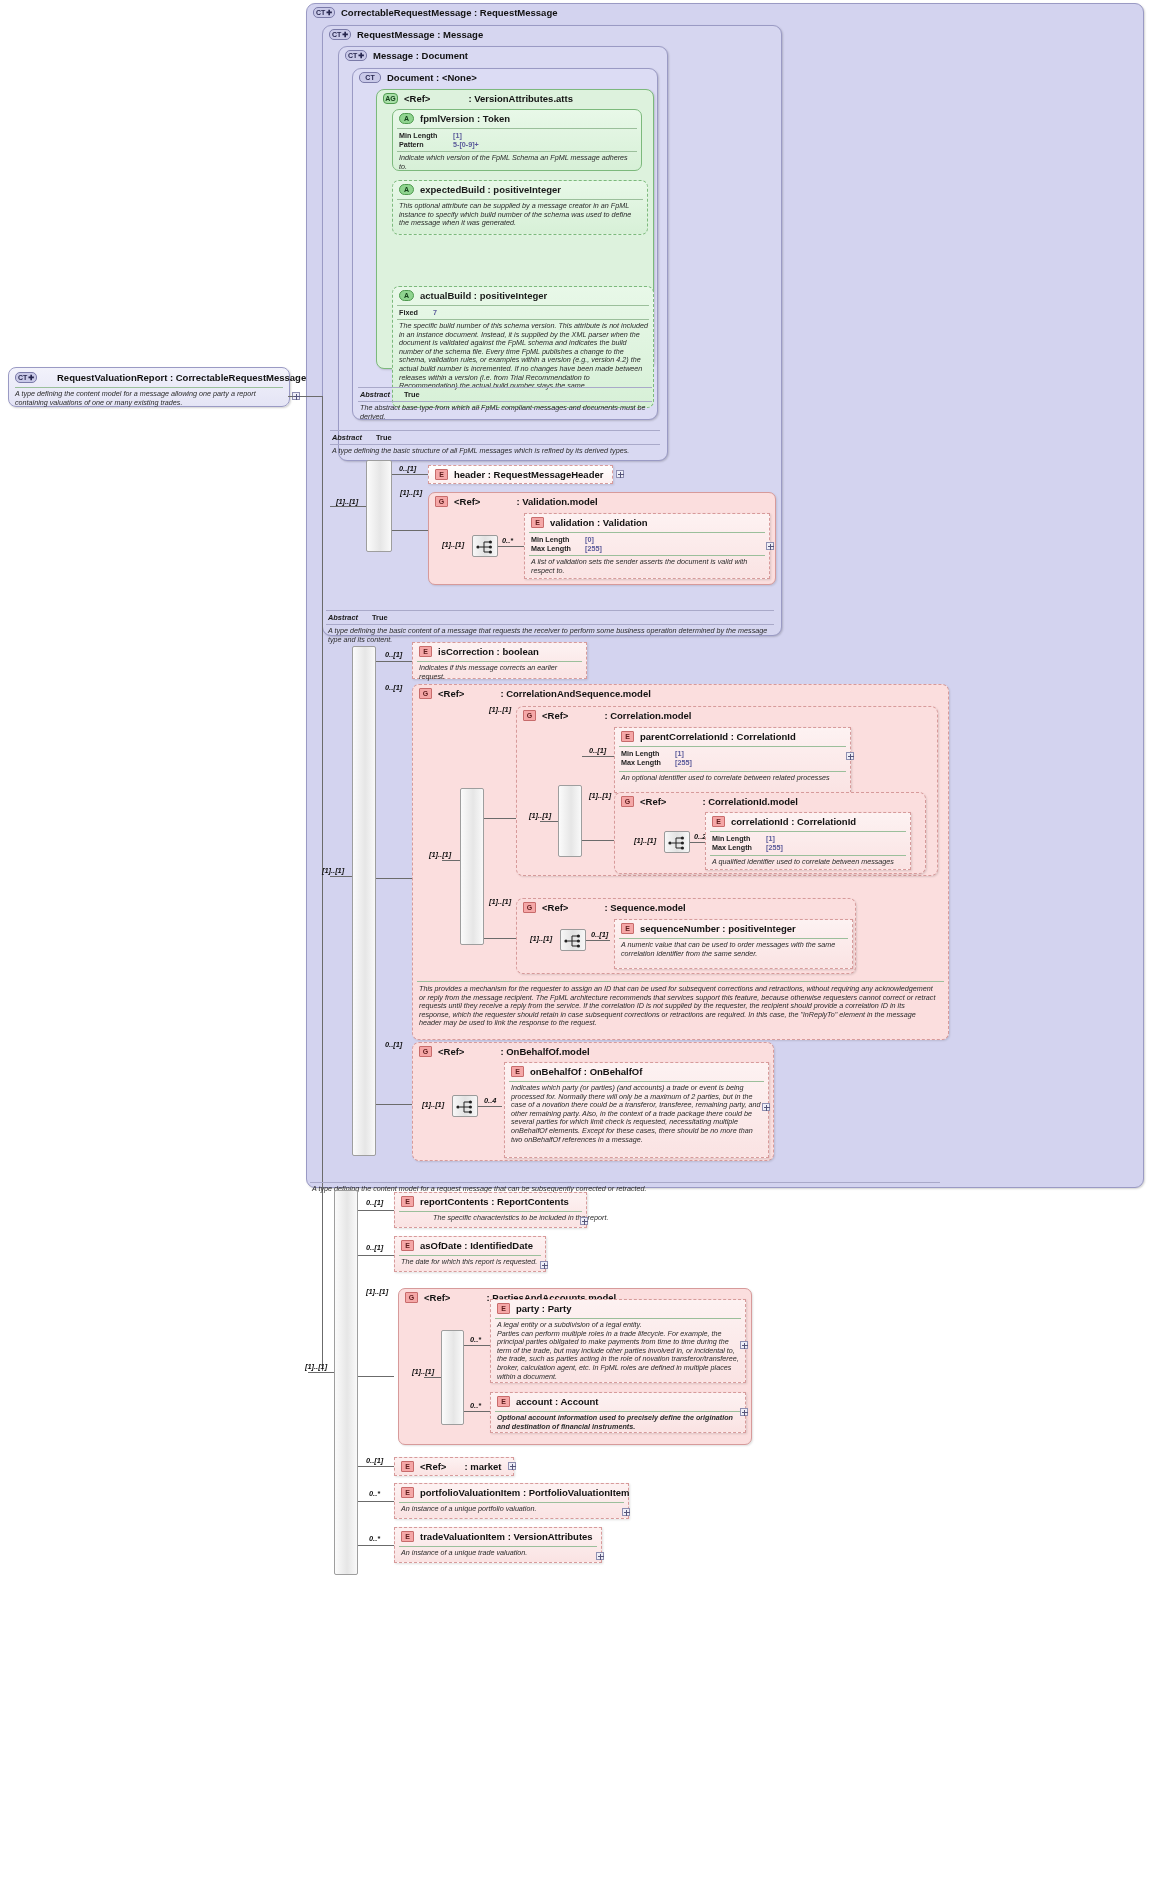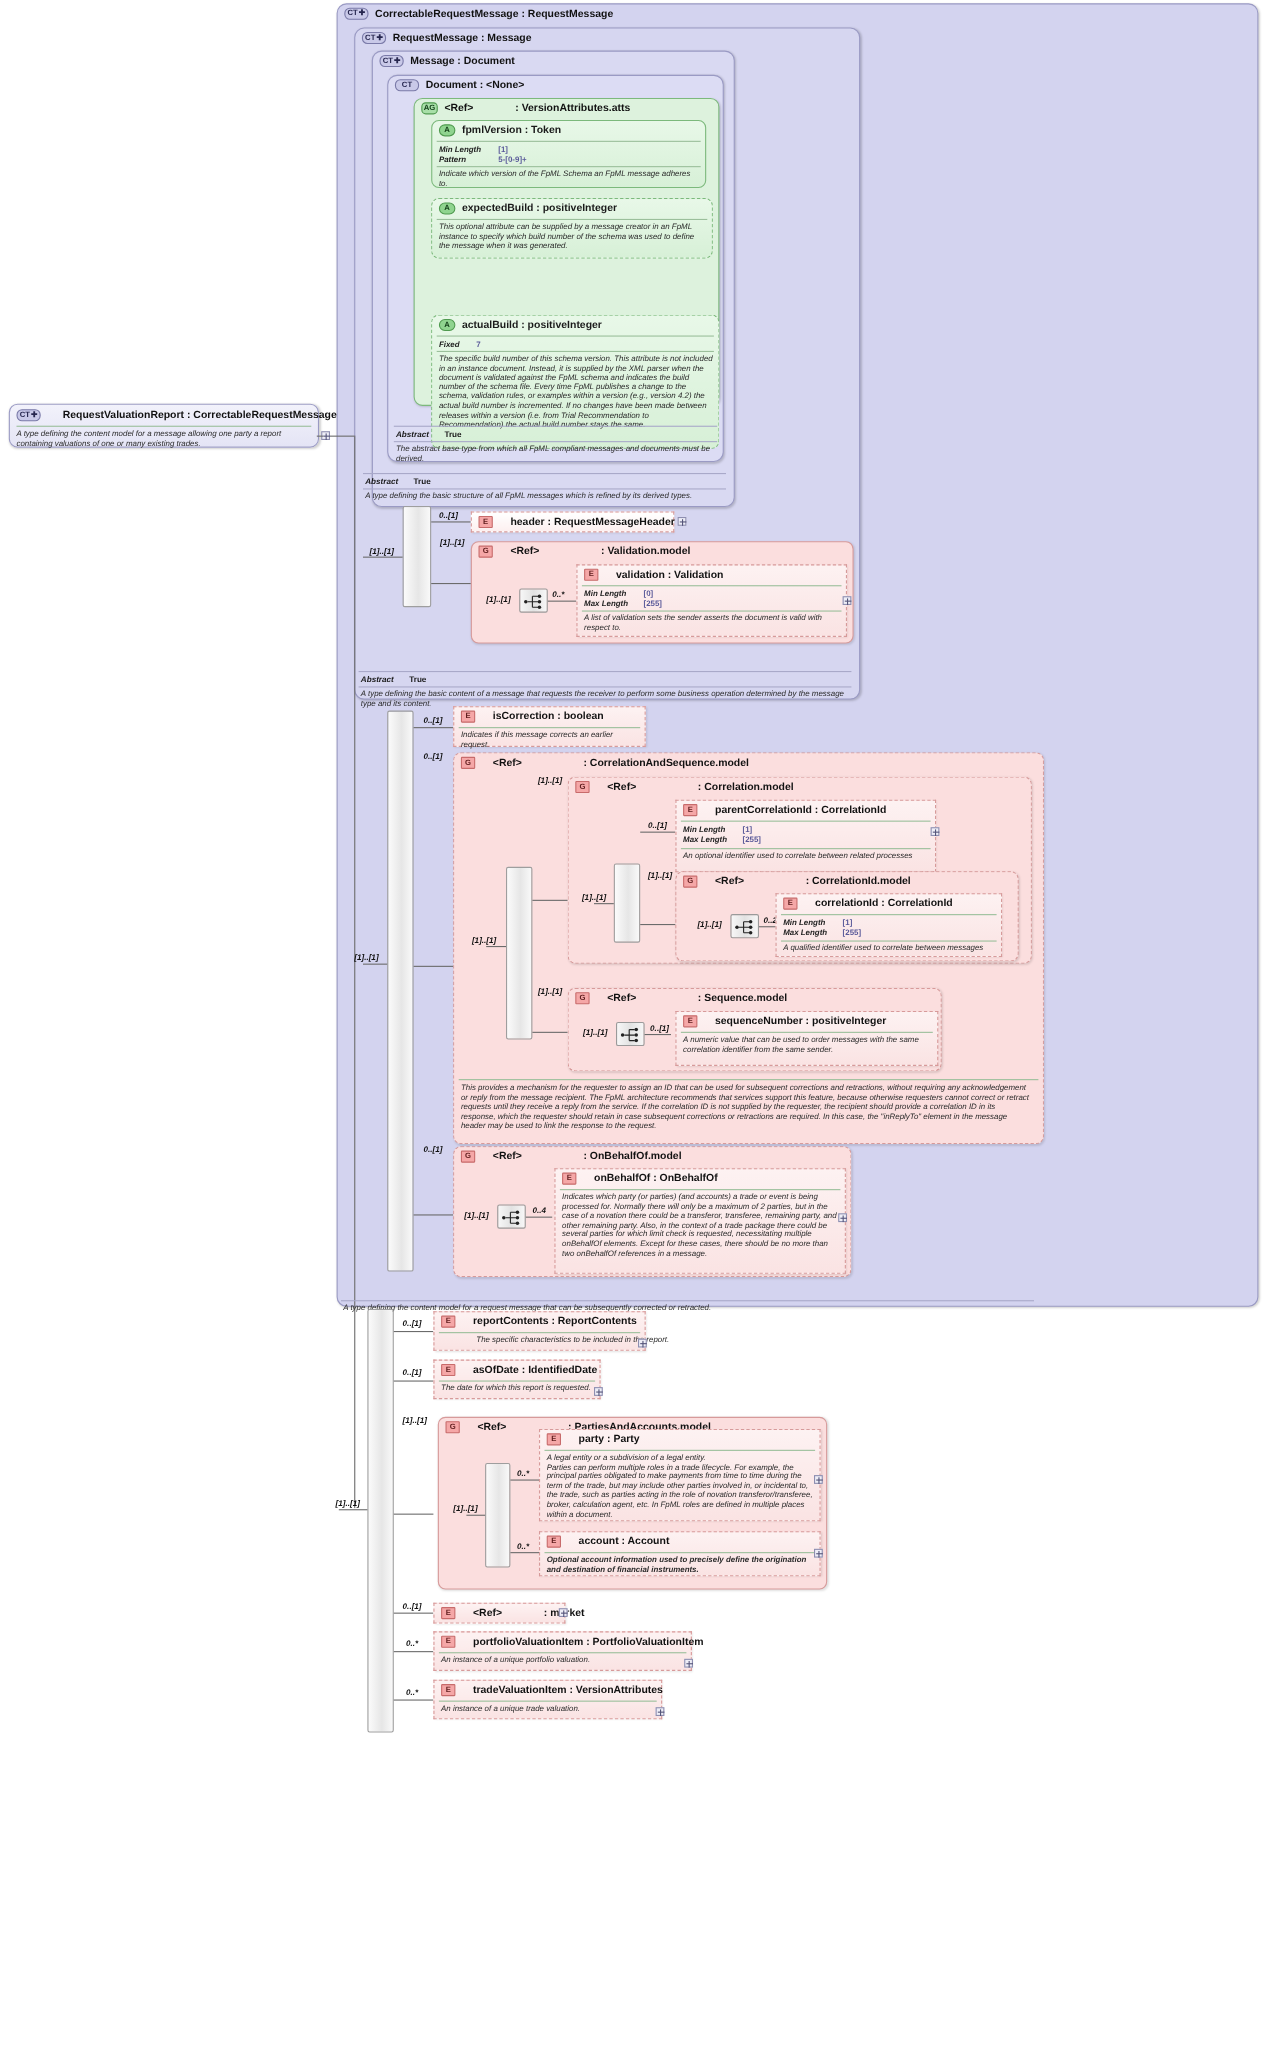--- a/index.html
+++ b/index.html
@@ -54,21 +54,21 @@
   }
   .attr-card.solid { border-style:solid; }
   .attr-head {
     position:absolute; left:6px; top:3px;
     display:flex; align-items:center; gap:6px;
     font-weight:bold; font-size:9.5px; white-space:nowrap;
   }
   .rule-line { position:absolute; left:4px; right:4px; border-top:1px solid #9bbf9b; }
 
   .facets { position:absolute; font-size:7.2px; line-height:9px; }
-  .facets .fname { font-style:italic; font-weight:bold; color:#222; display:inline-block; }
+  .facets .fname { font-weight:bold; color:#222; display:inline-block; }
   .facets .fval  { color:#5a5a9a; font-weight:bold; }
   .doc {
     position:absolute; font-style:italic; font-size:7.2px; line-height:8.6px;
     color:#2a2a2a;
   }
 
   
   .pk-panel {
     position:absolute; border:1px dashed #d79a9a; border-radius:7px;
     background:#fbdede;
@@ -76,21 +76,21 @@
   }
   .pk-panel.solidline { border-style:solid; }
   .el-card {
     position:absolute; border:1px dashed #d79a9a;
     background:linear-gradient(180deg,#fdf2f2 0%, #fae3e3 100%);
     box-shadow:1px 1px 2px rgba(0,0,0,.12);
   }
   .el-card.white { background:linear-gradient(180deg,#ffffff 0%, #fdf0f0 100%); }
   .el-head {
     position:absolute; left:6px; top:3px;
-    display:flex; align-items:center; gap:16px;
+    display:flex; align-items:center; gap:6px;
     font-weight:bold; font-size:9.5px; white-space:nowrap; color:#111;
   }
 
   
   .abstract-strip { position:absolute;margin-top:12px; }
   .abstract-strip .ab-label { position:absolute; font-style:italic; font-weight:bold; font-size:7.4px; }
   .abstract-strip .ab-val   { position:absolute; font-weight:bold; font-size:7.4px; }
   .abstract-strip .ab-rule  { position:absolute; left:0; right:0; border-top:1px solid #a9a9c9; }
 
   

